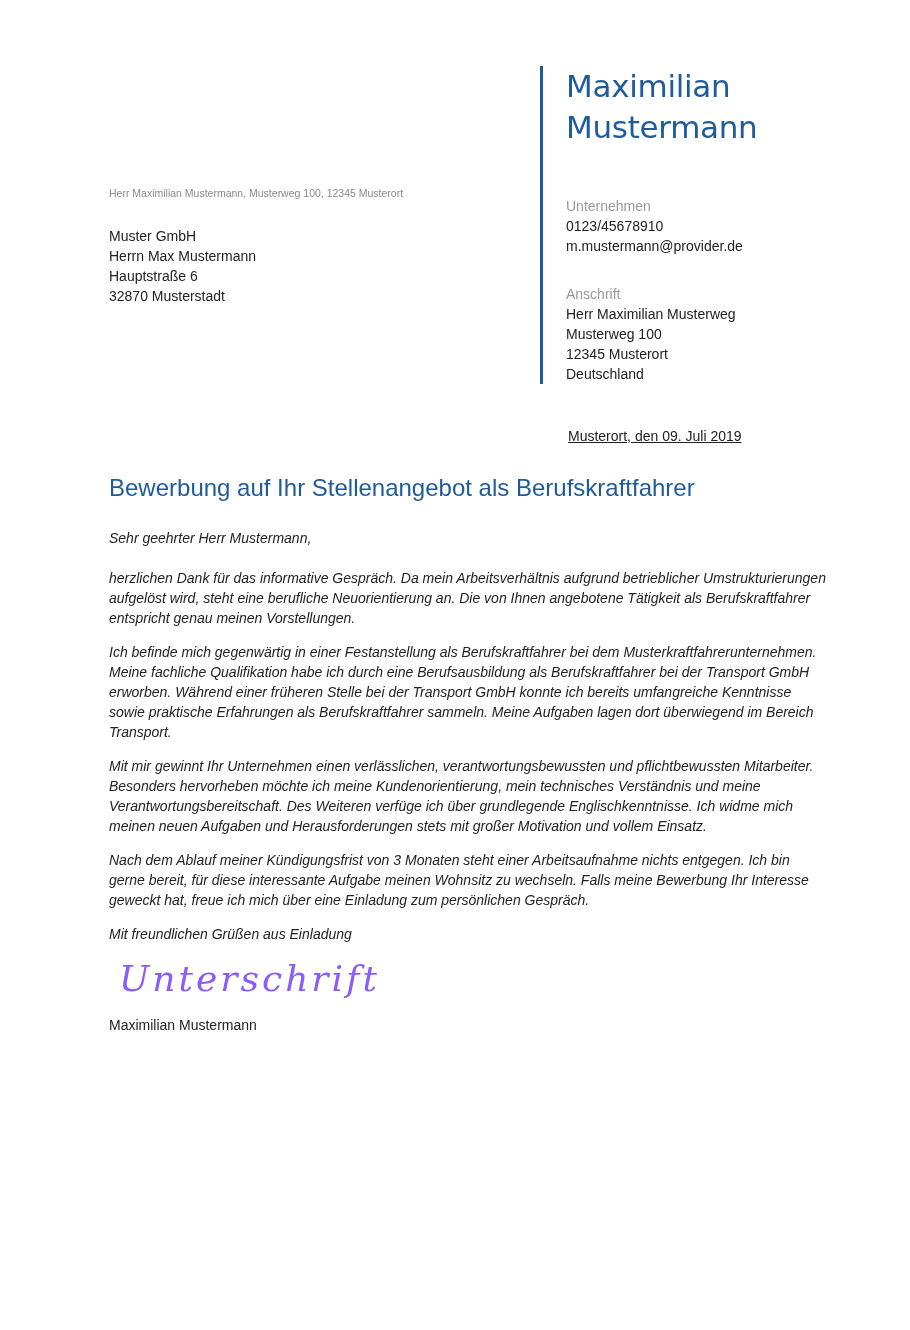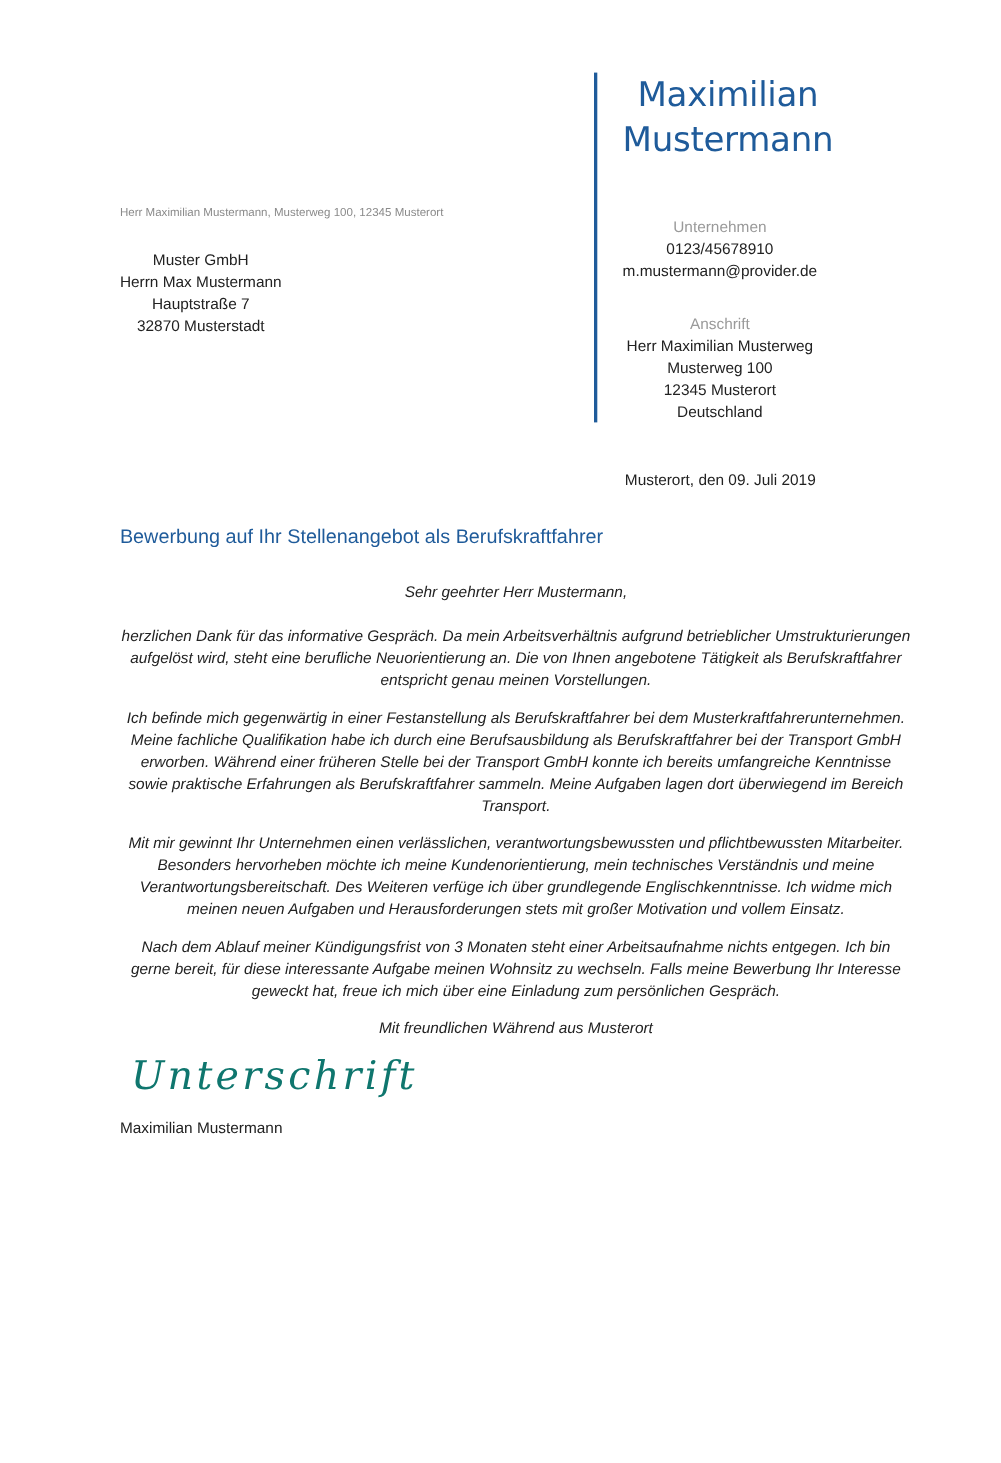--- a/index.html
+++ b/index.html
@@ -13,21 +13,20 @@
     position: relative;
     font-family: "Liberation Sans", "DejaVu Sans", sans-serif;
     color: #222222;
     overflow: hidden;
   }
   .page {
     position: absolute;
     left: 0; top: 0;
     width: 910px; height: 1330px;
     background: #ffffff;
-    text-align: center;
   }
   .accent-bar {
     position: absolute;
     left: 540px;
     top: 66px;
     width: 3px;
     height: 318px;
     background: #1f5b9a;
   }
   .name-block {
@@ -72,26 +71,27 @@
     font-size: 14px;
     line-height: 20px;
   }
   .date {
     position: absolute;
     left: 568px;
     top: 426px;
     font-size: 14px;
     line-height: 20px;
     white-space: nowrap;
+    text-decoration: underline;
   }
   .subject {
     position: absolute;
     left: 109px;
     top: 475px;
-    font-size: 18px;
+    font-size: 24px;
     line-height: 26px;
     color: #1f5b9a;
     white-space: nowrap;
   }
   .body-text {
     position: absolute;
     left: 109px;
     top: 528px;
     width: 720px;
     font-size: 14px;
@@ -104,21 +104,21 @@
   .body-text p.salutation {
     margin-bottom: 20px;
   }
   .signature {
     position: absolute;
     left: 119px;
     top: 958px;
     font-family: "DejaVu Serif", "Liberation Serif", serif;
     font-style: italic;
     font-size: 36px;
-    color: #0f766e;
+    color: #8b5cf6;
     letter-spacing: 3px;
     white-space: nowrap;
   }
   .signer {
     position: absolute;
     left: 109px;
     top: 1015px;
     font-size: 14px;
     line-height: 20px;
     white-space: nowrap;
@@ -134,21 +134,21 @@
   <div class="name-block">
     <div>Maximilian</div>
     <div>Mustermann</div>
   </div>
 
   <div class="sender-line">Herr Maximilian Mustermann, Musterweg 100, 12345 Musterort</div>
 
   <div class="recipient">
     <div>Muster GmbH</div>
     <div>Herrn Max Mustermann</div>
-    <div>Hauptstraße 7</div>
+    <div>Hauptstraße 6</div>
     <div>32870 Musterstadt</div>
   </div>
 
   <div class="sidebar">
     <div class="group">
       <div class="label">Unternehmen</div>
       <div>0123/45678910</div>
       <div>m.mustermann@provider.de</div>
     </div>
     <div class="group">
@@ -163,20 +163,20 @@
   <div class="date">Musterort, den 09. Juli 2019</div>
 
   <div class="subject">Bewerbung auf Ihr Stellenangebot als Berufskraftfahrer</div>
 
   <div class="body-text">
     <p class="salutation">Sehr geehrter Herr Mustermann,</p>
     <p>herzlichen Dank für das informative Gespräch. Da mein Arbeitsverhältnis aufgrund betrieblicher Umstrukturierungen aufgelöst wird, steht eine berufliche Neuorientierung an. Die von Ihnen angebotene Tätigkeit als Berufskraftfahrer entspricht genau meinen Vorstellungen.</p>
     <p>Ich befinde mich gegenwärtig in einer Festanstellung als Berufskraftfahrer bei dem Musterkraftfahrerunternehmen. Meine fachliche Qualifikation habe ich durch eine Berufsausbildung als Berufskraftfahrer bei der Transport GmbH erworben. Während einer früheren Stelle bei der Transport GmbH konnte ich bereits umfangreiche Kenntnisse sowie praktische Erfahrungen als Berufskraftfahrer sammeln. Meine Aufgaben lagen dort überwiegend im Bereich Transport.</p>
     <p>Mit mir gewinnt Ihr Unternehmen einen verlässlichen, verantwortungsbewussten und pflichtbewussten Mitarbeiter. Besonders hervorheben möchte ich meine Kundenorientierung, mein technisches Verständnis und meine Verantwortungsbereitschaft. Des Weiteren verfüge ich über grundlegende Englischkenntnisse. Ich widme mich meinen neuen Aufgaben und Herausforderungen stets mit großer Motivation und vollem Einsatz.</p>
     <p>Nach dem Ablauf meiner Kündigungsfrist von 3 Monaten steht einer Arbeitsaufnahme nichts entgegen. Ich bin gerne bereit, für diese interessante Aufgabe meinen Wohnsitz zu wechseln. Falls meine Bewerbung Ihr Interesse geweckt hat, freue ich mich über eine Einladung zum persönlichen Gespräch.</p>
-    <p>Mit freundlichen Während aus Musterort</p>
+    <p>Mit freundlichen Grüßen aus Einladung</p>
   </div>
 
   <div class="signature">Unterschrift</div>
 
   <div class="signer">Maximilian Mustermann</div>
 
 </div>
 
 </body></html>

